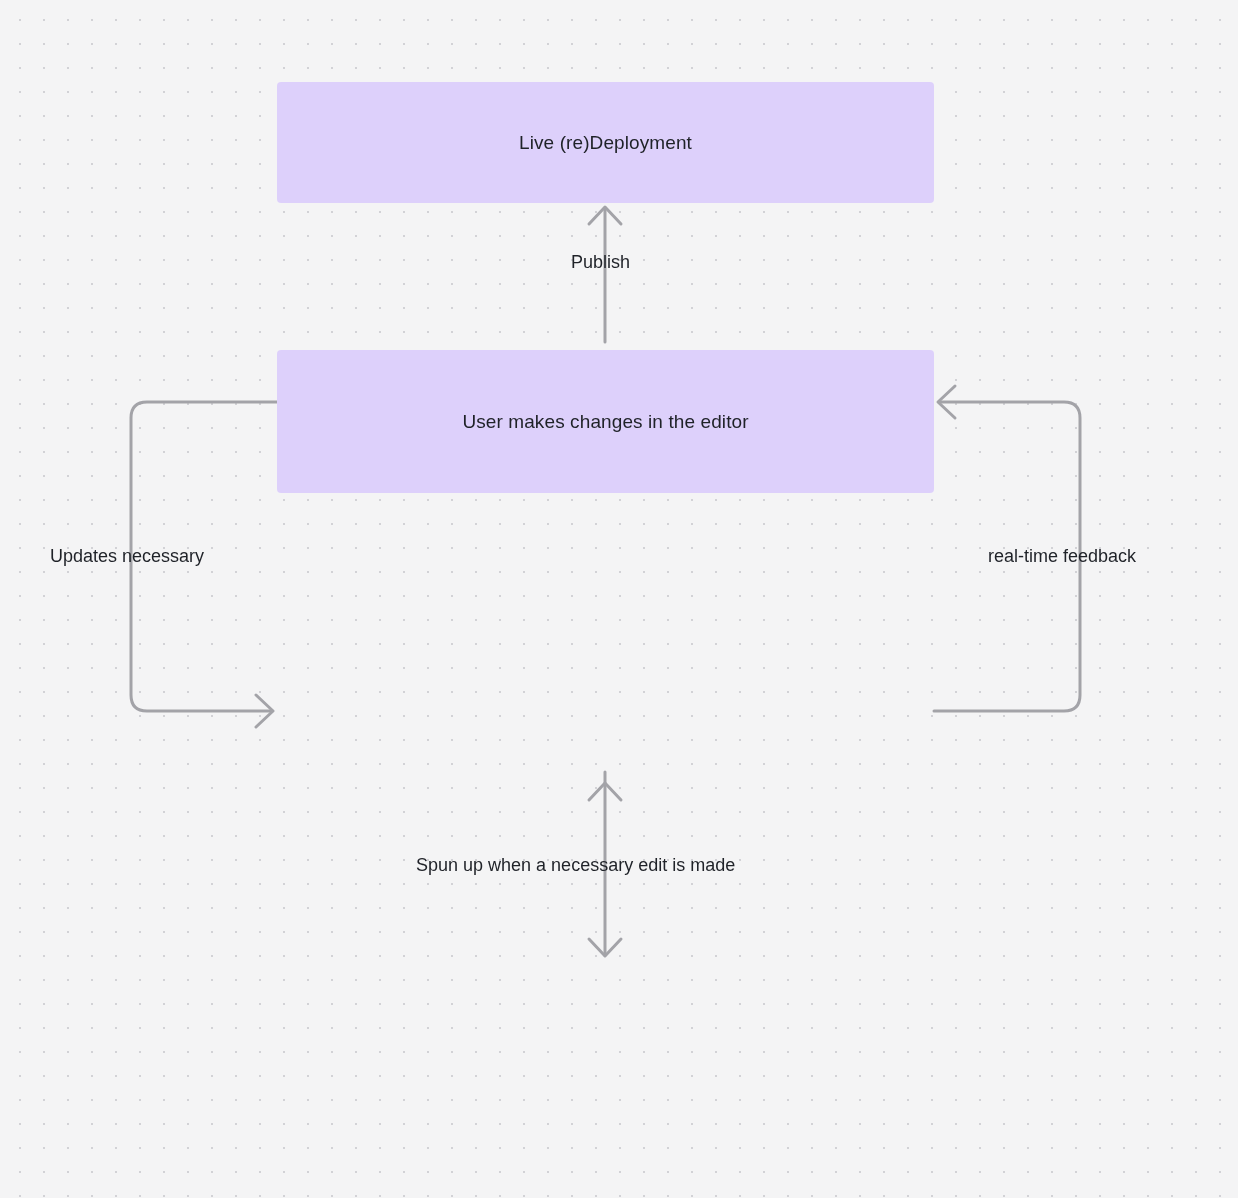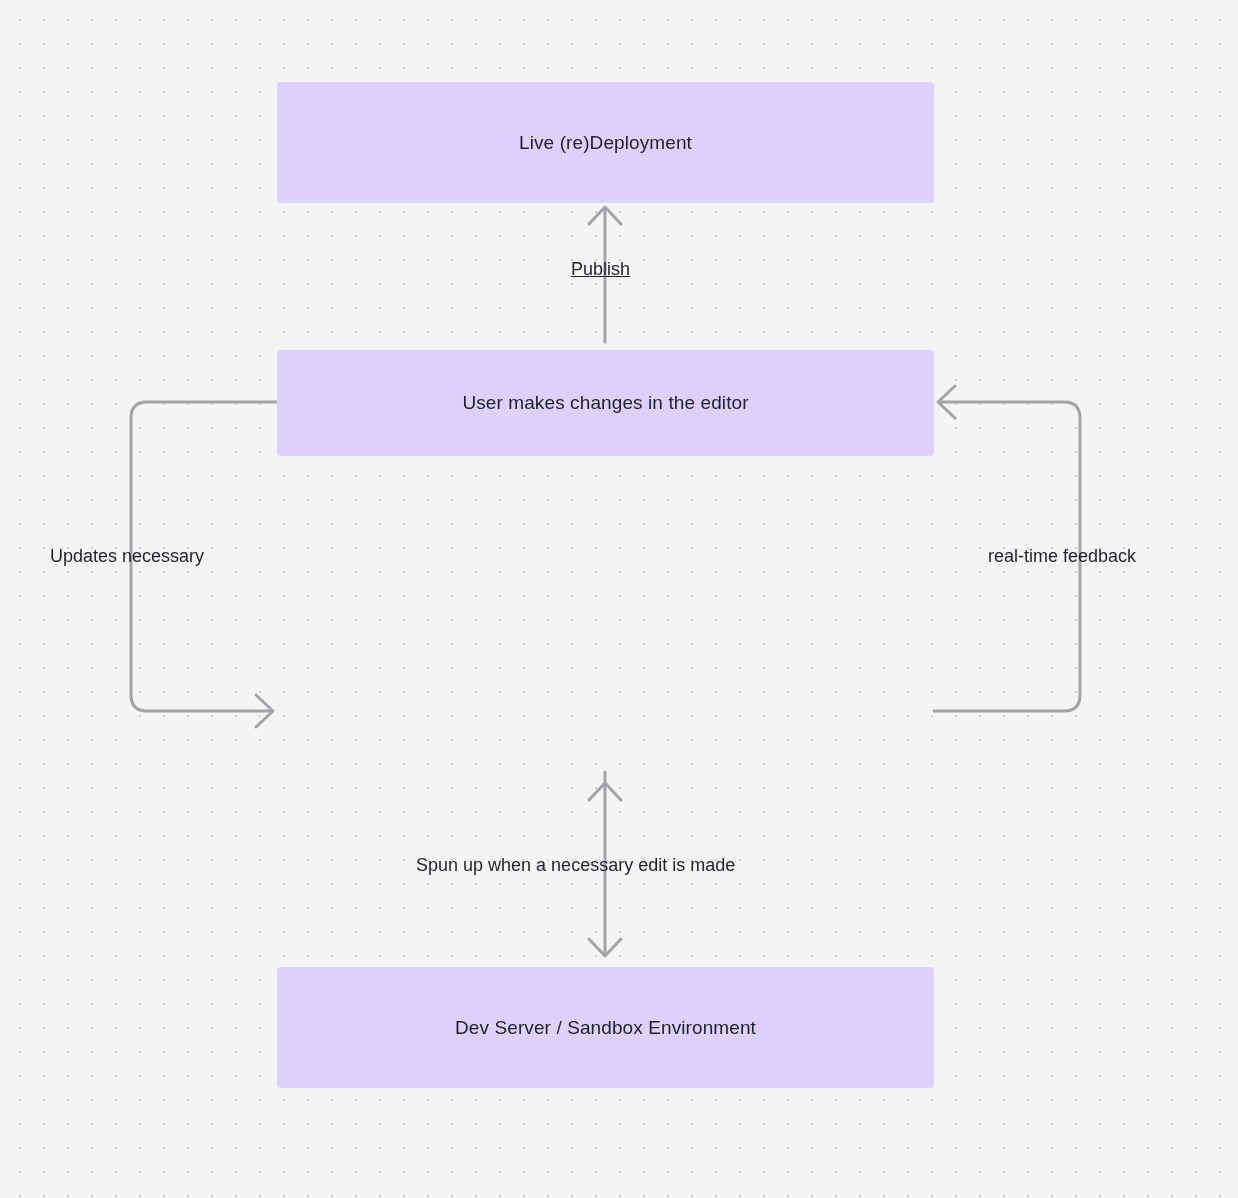--- a/index.html
+++ b/index.html
@@ -94,30 +94,27 @@
     <g>
       <path class="edge-path" d="M 934 711 L 1064 711 Q 1080 711 1080 695 L 1080 418 Q 1080 402 1064 402 L 939 402"></path>
       <path class="edge-head" d="M 955 386 L 938 402 L 955 418"></path>
     </g>
   </svg>
 
   <div class="node" style="left:277px; top:74px; width:657px; height:121px;">
     <span>Live (re)Deployment</span>
   </div>
 
-  <div class="node" style="left:277px; top:342px; width:657px; height:106px;">
+  <div class="node" style="left:277px; top:342px; width:657px; height:143px;">
     <span>User makes changes in the editor</span>
   </div>
 
 
-  <div class="node" style="left:277px; top:959px; width:657px; height:121px;">
-    <span>Dev Server / Sandbox Environment</span>
-  </div>
 
-  <div class="edge-label" style="left:571px; top:259px;text-decoration:underline;">Publish</div>
+  <div class="edge-label" style="left:571px; top:252px;">Publish</div>
 
   <div class="edge-label" style="left:50px; top:546px;">Updates necessary</div>
 
   <div class="edge-label" style="left:988px; top:546px;text-align:right;">real-time feedback</div>
 
   <div class="edge-label" style="left:416px; top:855px;">Spun up when a necessary edit is made</div>
 
 </div>
 
 </body></html>

